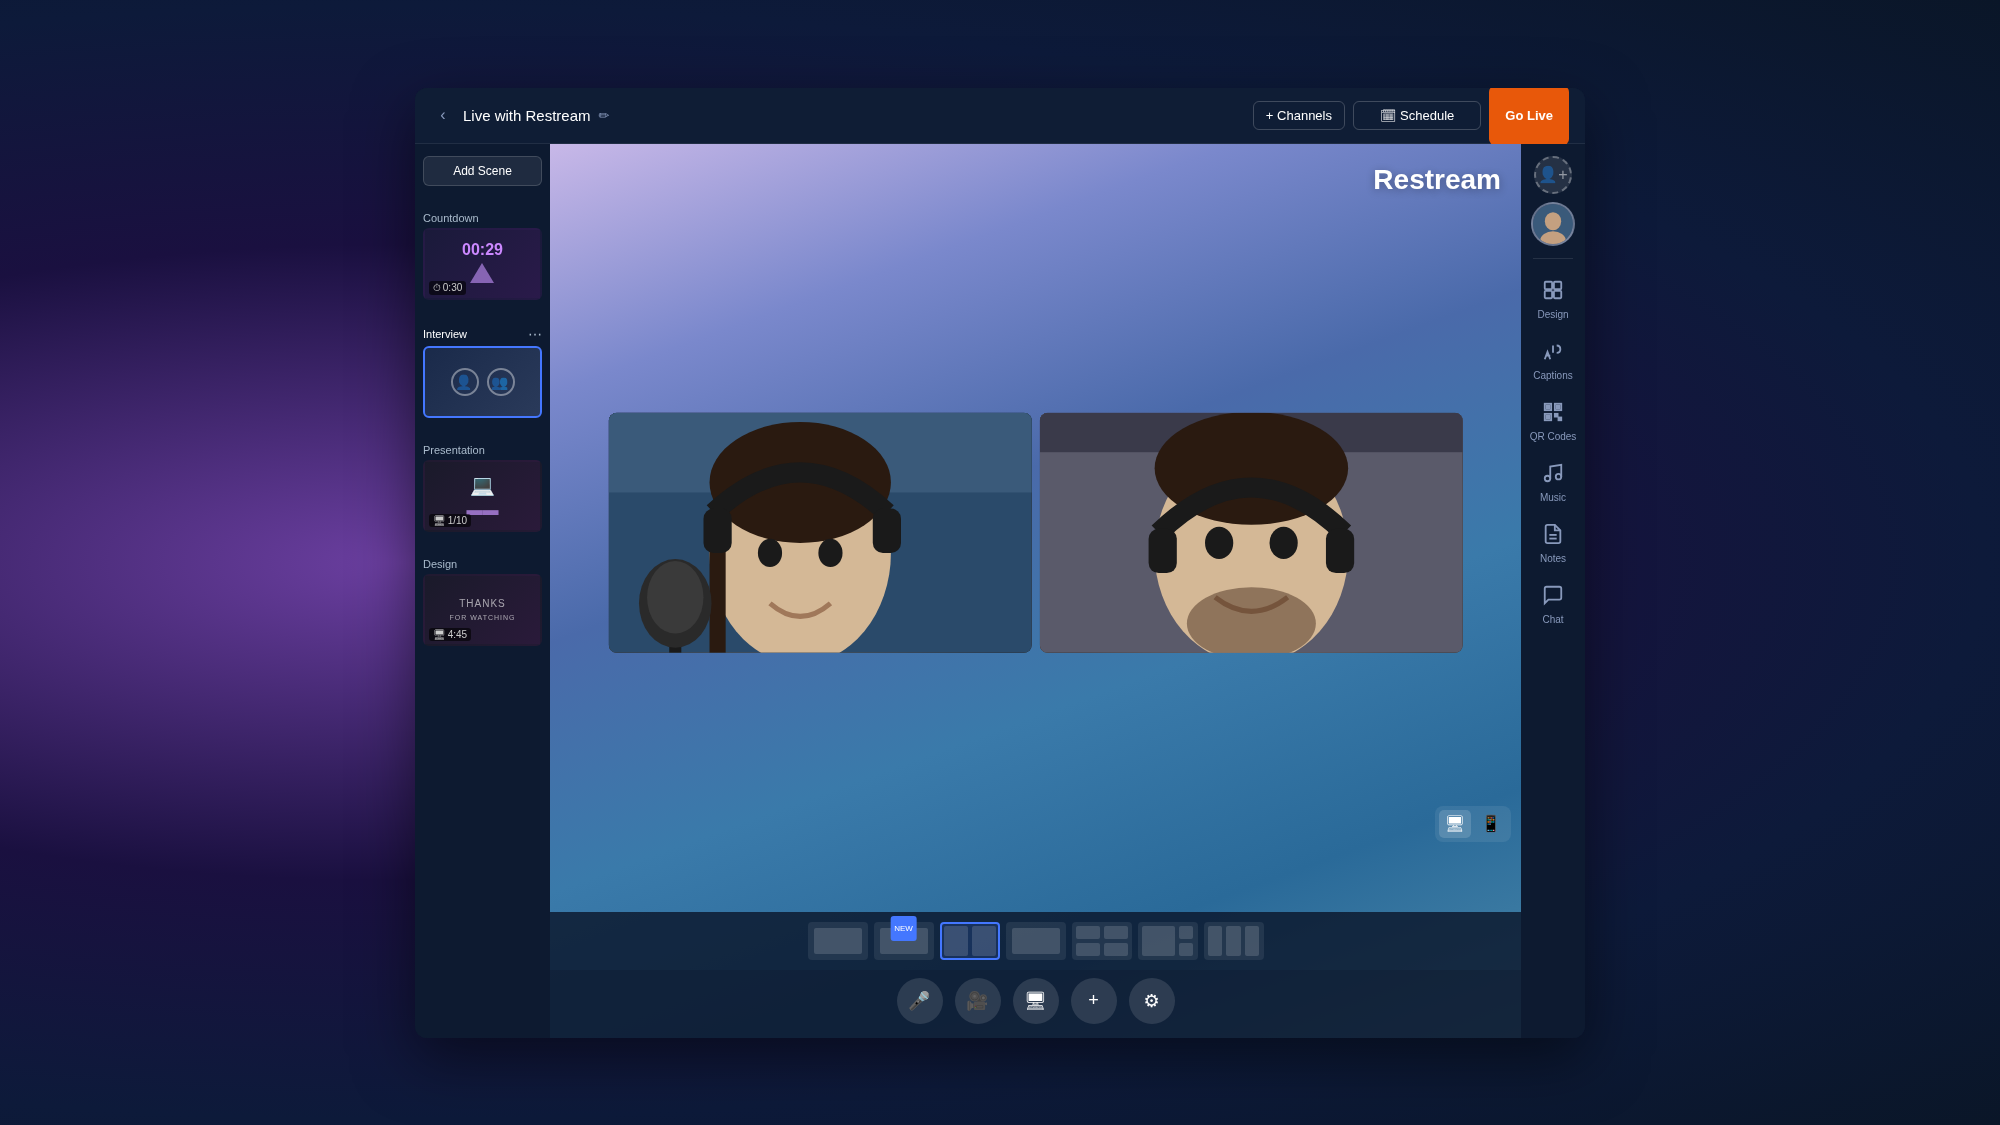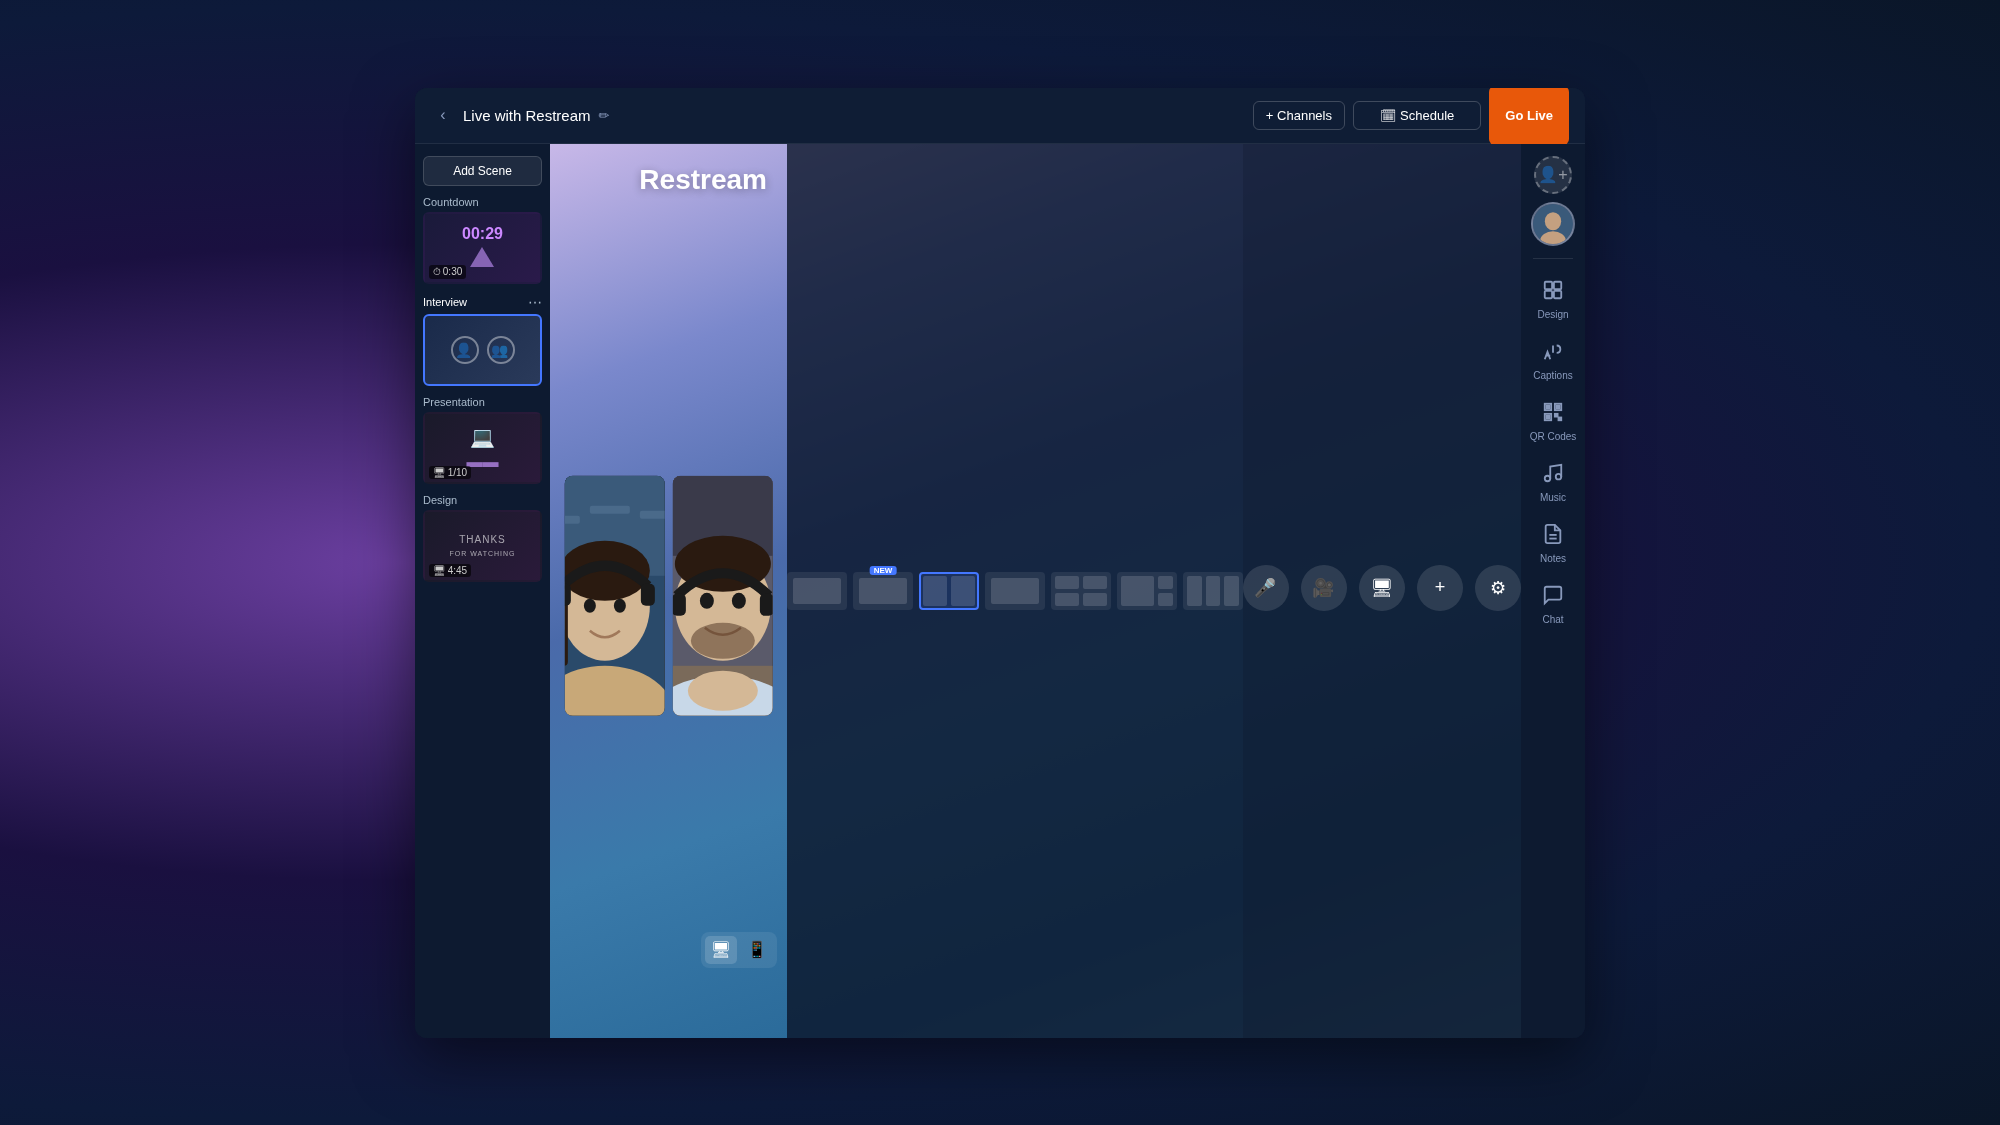--- a/index.html
+++ b/index.html
@@ -129,20 +129,21 @@
     .scene-item {
       cursor: pointer;
     }
     .scene-label {
       font-size: 11px;
       color: #aabbcc;
       margin-bottom: 4px;
       display: flex;
       align-items: center;
       justify-content: space-between;
+      margin-top: 16px;
     }
     .scene-label.active {
       color: #ffffff;
     }
     .scene-thumb {
       width: 100%;
       height: 72px;
       border-radius: 6px;
       overflow: hidden;
       position: relative;
@@ -242,21 +243,21 @@
       color: #aabbcc;
       font-size: 14px;
       cursor: pointer;
     }
     
     .preview-area {
       flex: 1;
       background: linear-gradient(160deg, #c8b8e8 0%, #7a88cc 20%, #4a6aaa 40%, #3a7aaa 60%, #2a6a99 80%, #4a88aa 100%);
       position: relative;
       display: flex;
-      flex-direction: row;
+      flex-direction: column;
     }
     .preview-stage {
       flex: 1;
       position: relative;
       overflow: hidden;
     }
     .brand-watermark {
       position: absolute;
       top: 20px;
       right: 20px;
@@ -335,23 +336,23 @@
       background: rgba(68,119,255,0.15);
     }
     .strip-thumb-new-badge {
       position: absolute;
       top: -8px;
       left: 50%;
       transform: translateX(-50%);
       background: #4477ff;
       color: white;
       font-size: 8px;
-      padding: 0 4px;
+      padding: 8px 4px;
       border-radius: 3px;
-      font-weight: 700;
+      font-weight: 400;
     }
     .strip-thumb-inner {
       width: 100%;
       height: 100%;
       display: grid;
     }
     .strip-single { }
     .strip-double { display: grid; grid-template-columns: 1fr 1fr; }
     .strip-cell {
       background: rgba(255,255,255,0.15);

